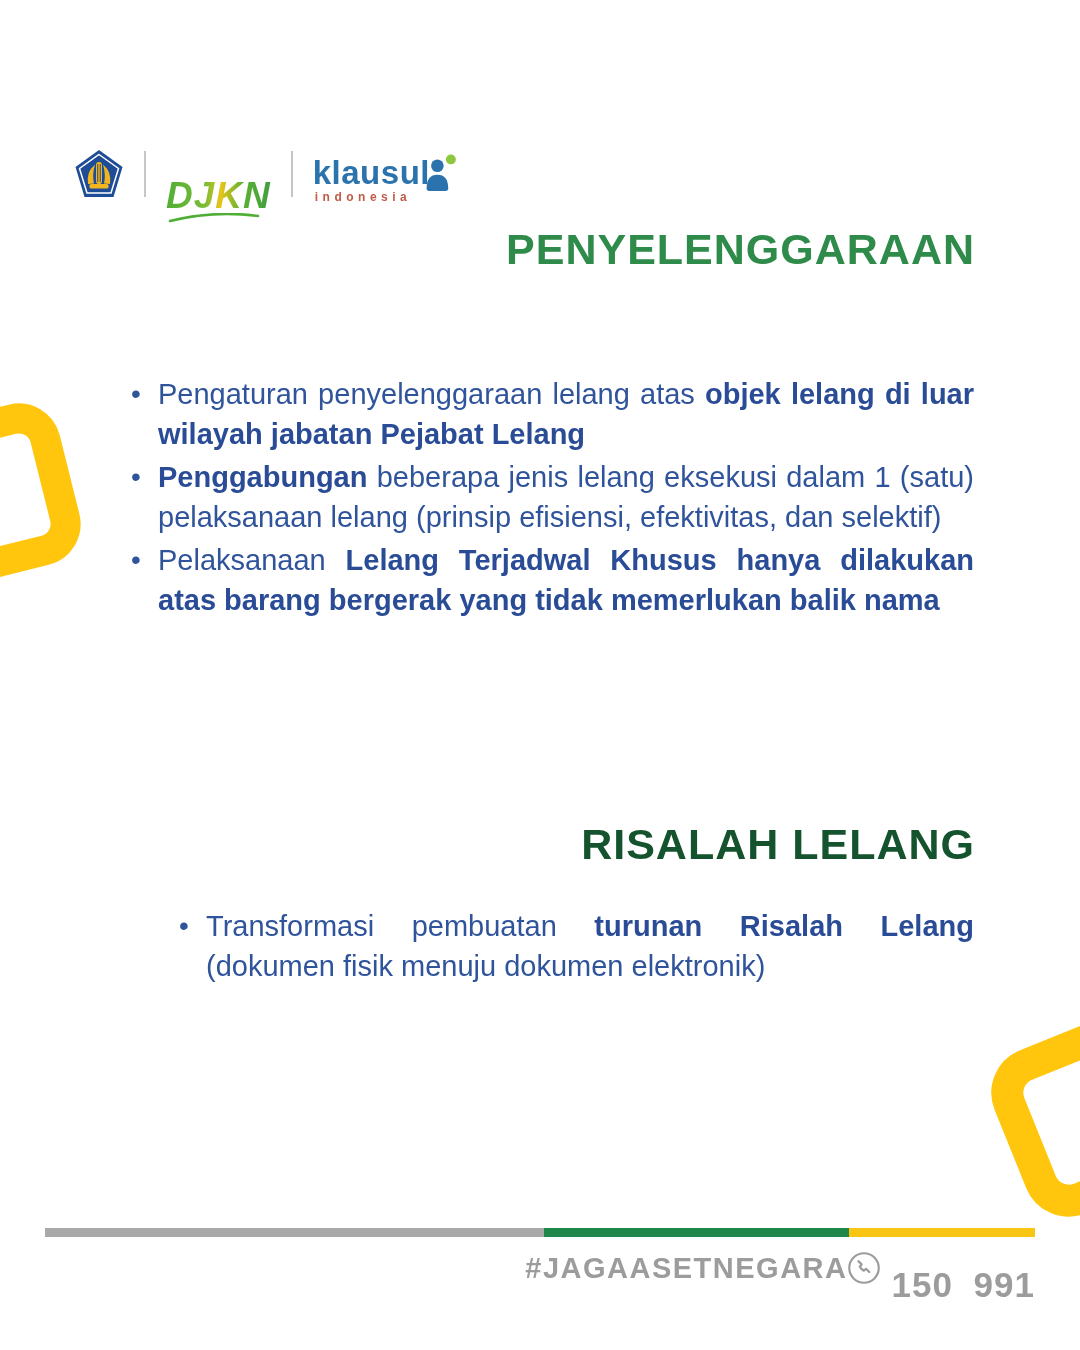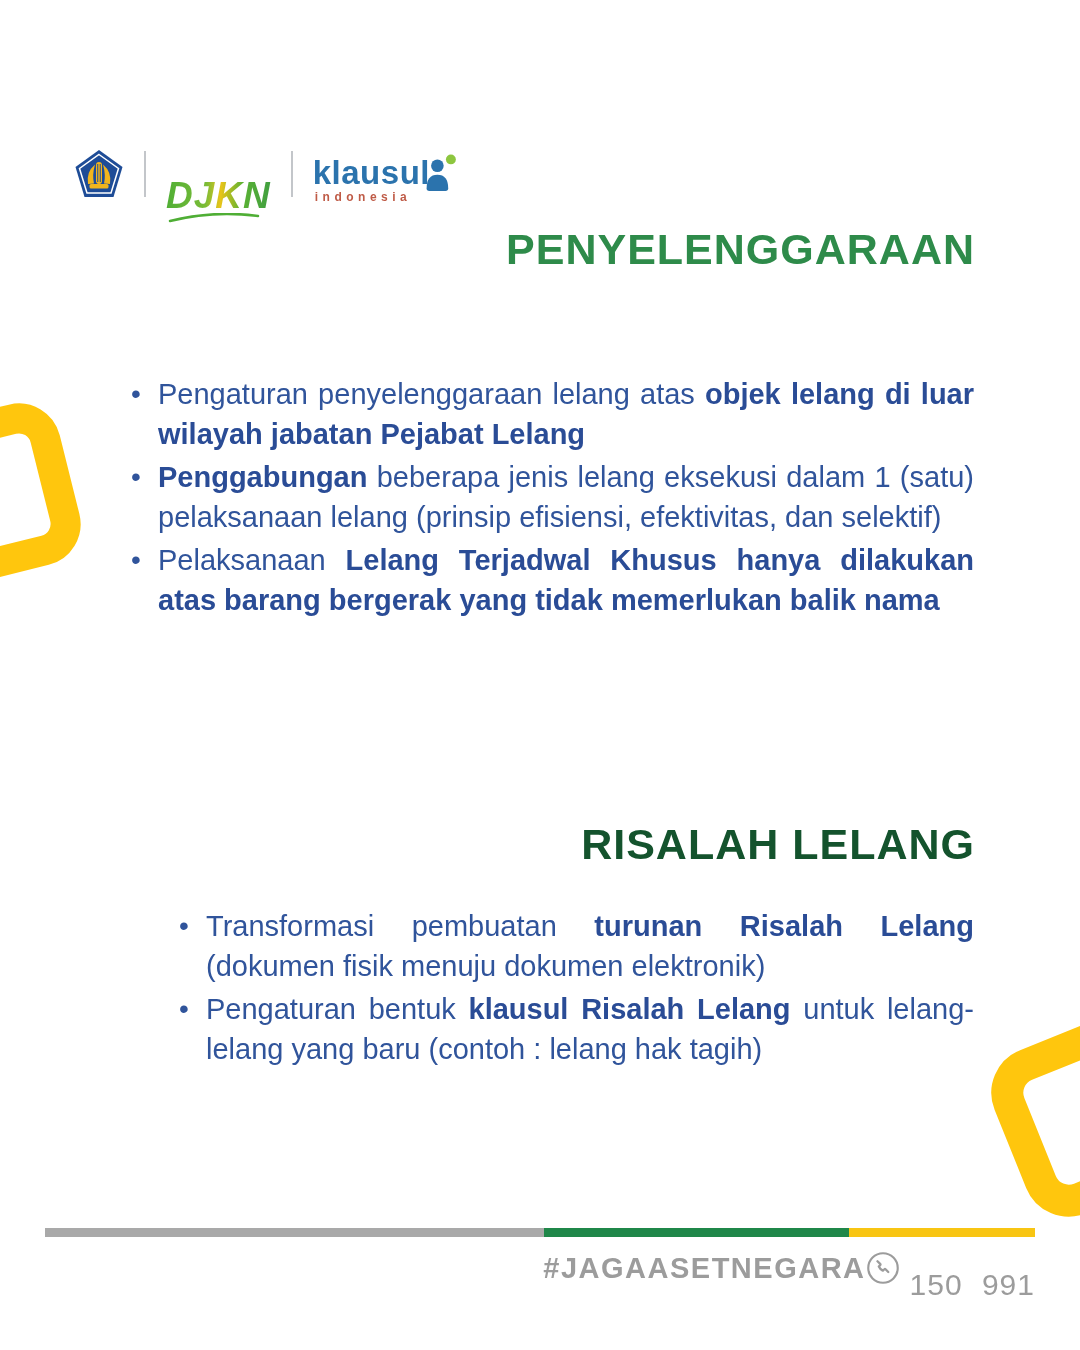--- a/index.html
+++ b/index.html
@@ -72,21 +72,21 @@
   .footer-bar .seg-green{width:305px;background:#1f8749;}
   .footer-bar .seg-yellow{width:186px;background:#f8c513;}
   .footer-row{
     position:absolute;left:45px;right:45px;top:1246px;height:44px;
     display:flex;align-items:center;justify-content:flex-end;
   }
   .hashtag{
     color:#9c9c9c;font-weight:700;font-size:29px;letter-spacing:1.5px;
   }
   .phone{display:flex;align-items:center;gap:10px;color:#9c9c9c;}
-  .phone-number{font-weight:400;font-size:30px;letter-spacing:1px;word-spacing:10px;margin-top:33px;}
+  .phone-number{font-weight:700;font-size:35px;letter-spacing:1px;word-spacing:10px;margin-top:33px;}
 </style>
 </head>
 <body>
 
 <div class="page">
 
   <div class="ring ring-left"></div>
   <div class="ring ring-right"></div>
 
   <div class="logo-row">
@@ -126,21 +126,20 @@
   <ul class="bullets first">
       <li><span>Pengaturan penyelenggaraan lelang atas </span><span class="b">objek lelang di luar wilayah jabatan Pejabat Lelang</span></li>
       <li><span class="b">Penggabungan</span><span> beberapa jenis lelang eksekusi dalam 1 (satu) pelaksanaan lelang (prinsip efisiensi, efektivitas, dan selektif)</span></li>
       <li><span>Pelaksanaan </span><span class="b">Lelang Terjadwal Khusus hanya dilakukan atas barang bergerak yang tidak memerlukan balik nama</span></li>
     </ul>
 
   <div class="heading-risalah">RISALAH LELANG</div>
 
   <ul class="bullets second">
       <li><span>Transformasi pembuatan </span><span class="b">turunan Risalah Lelang</span><span> (dokumen fisik menuju dokumen elektronik)</span></li>
-      <li><span>Pengaturan bentuk </span><span class="b">klausul Risalah Lelang</span><span> untuk lelang-lelang yang baru (contoh : lelang hak tagih)</span></li>
     </ul>
 
   <div class="footer-bar">
     <div class="seg-gray"></div>
     <div class="seg-green"></div>
     <div class="seg-yellow"></div>
   </div>
   <div class="footer-row">
     <div class="hashtag">#JAGAASETNEGARA</div>
     <div class="phone">

